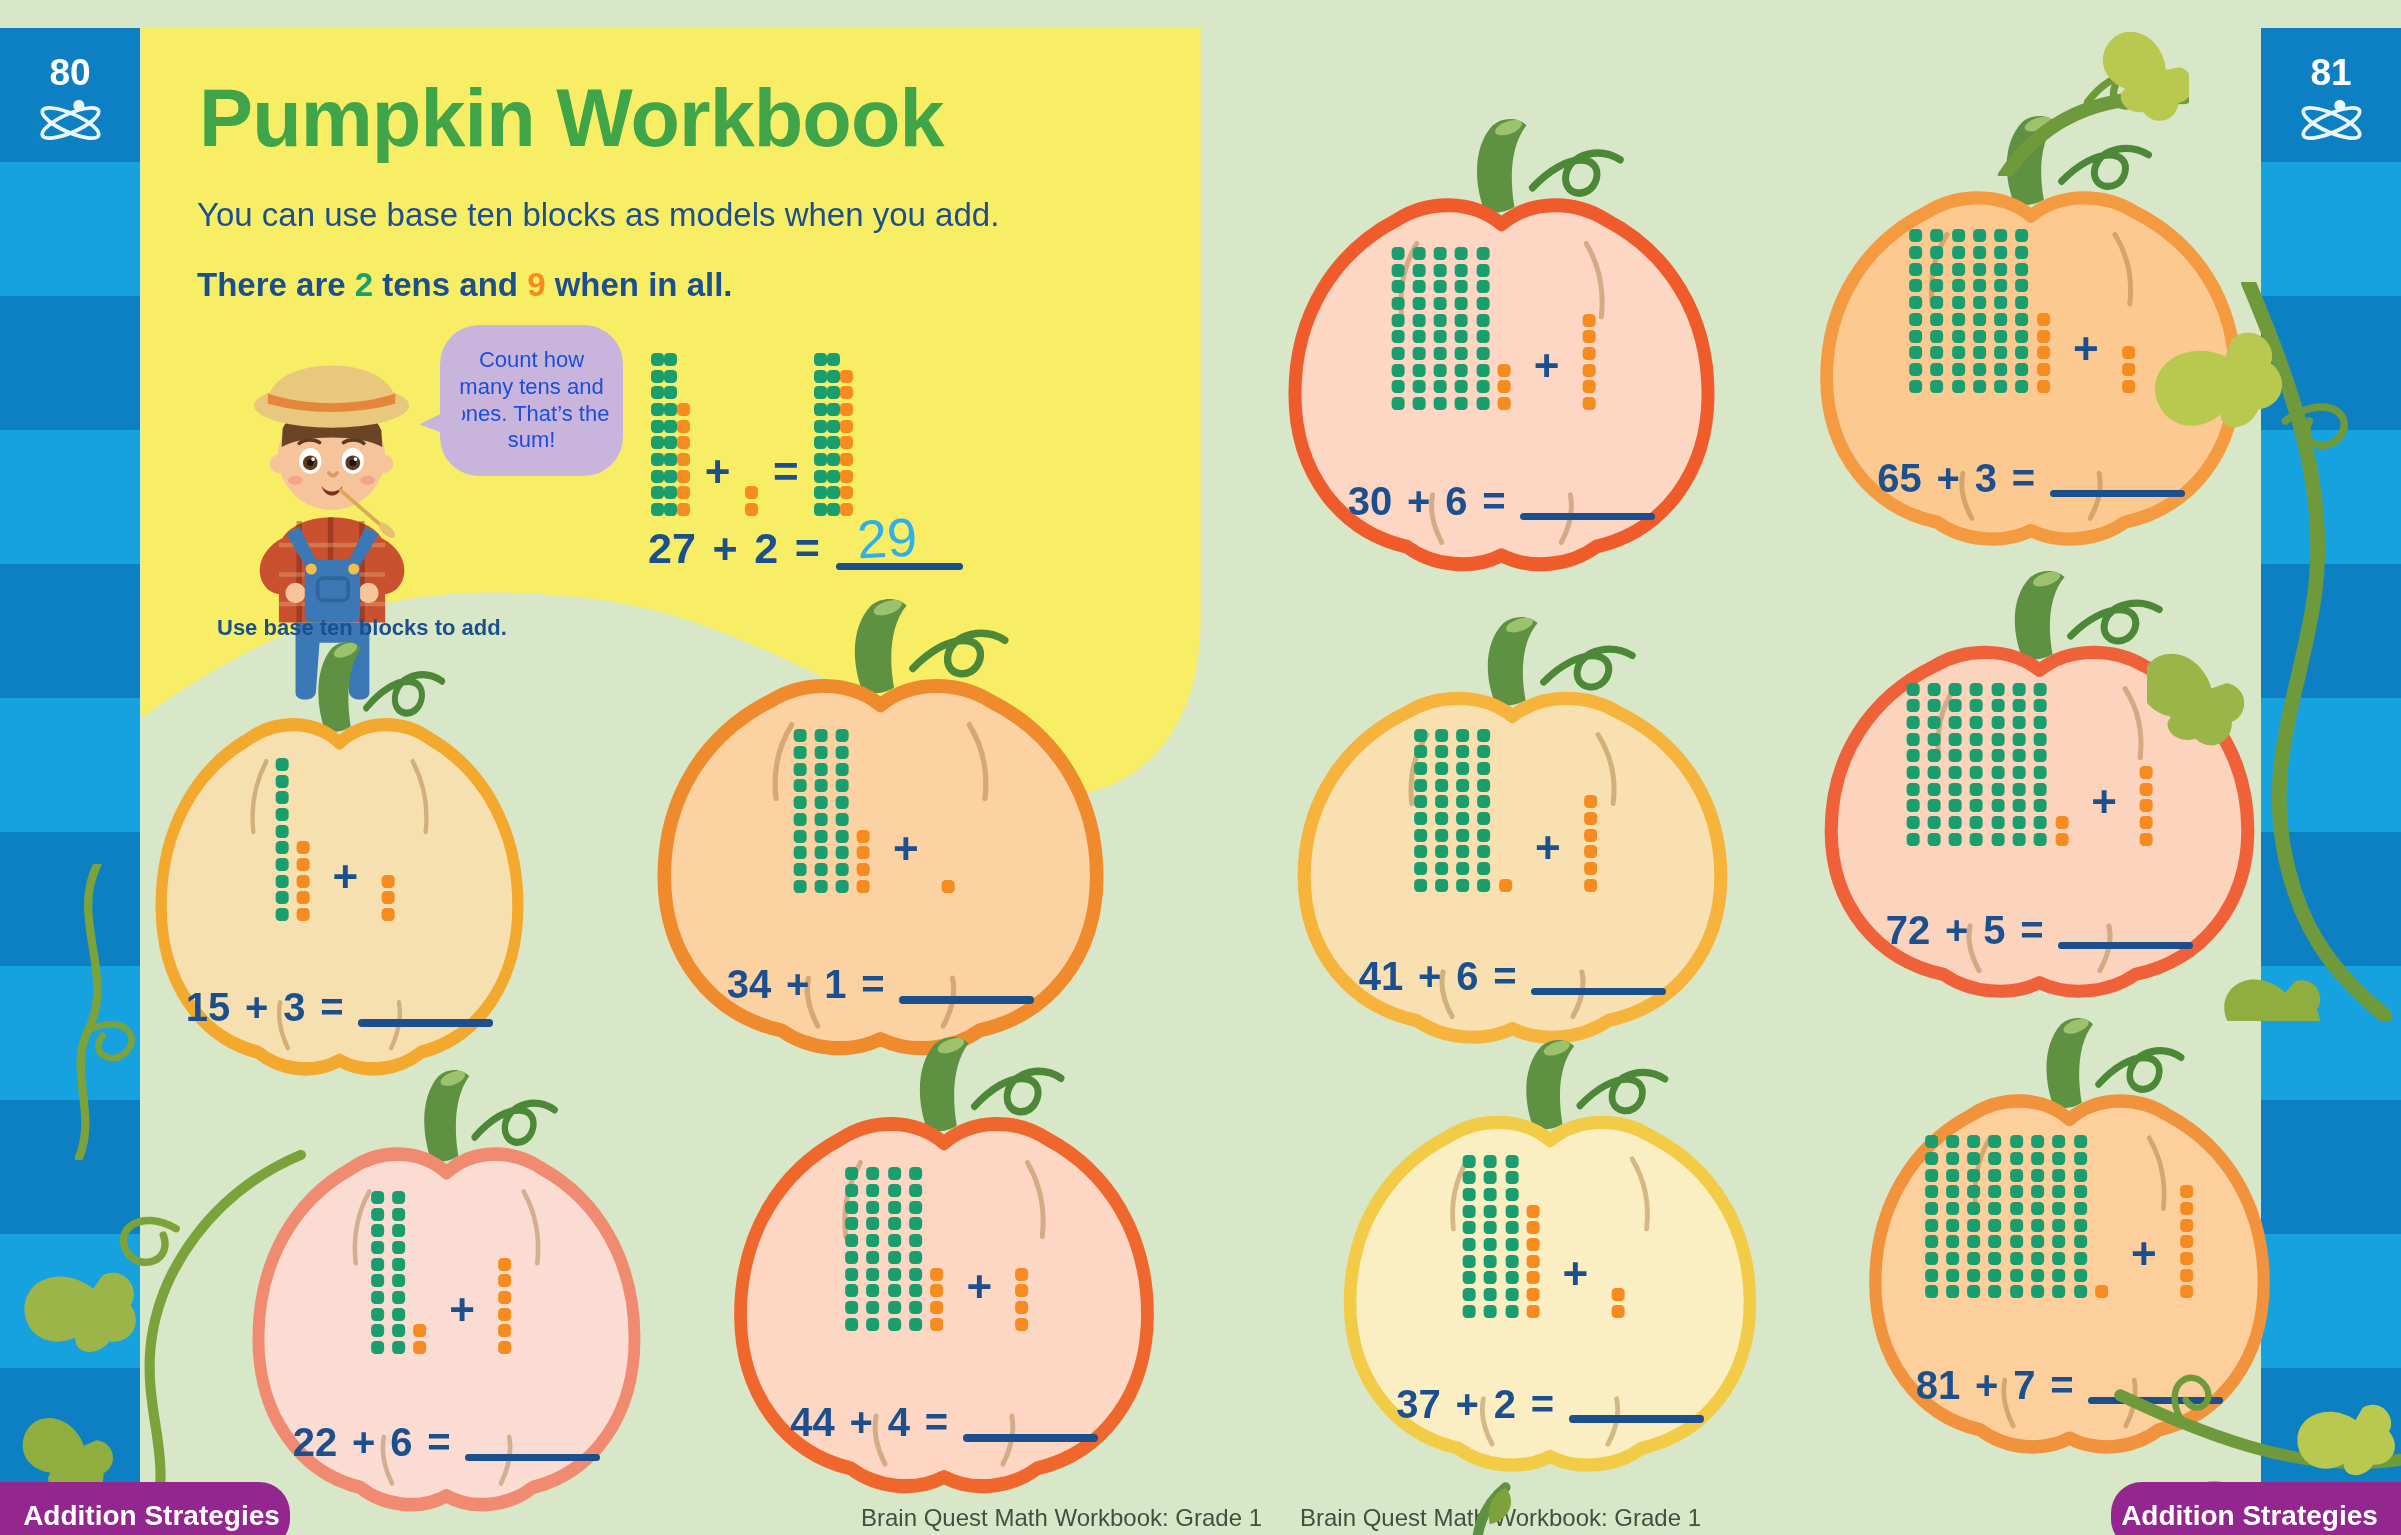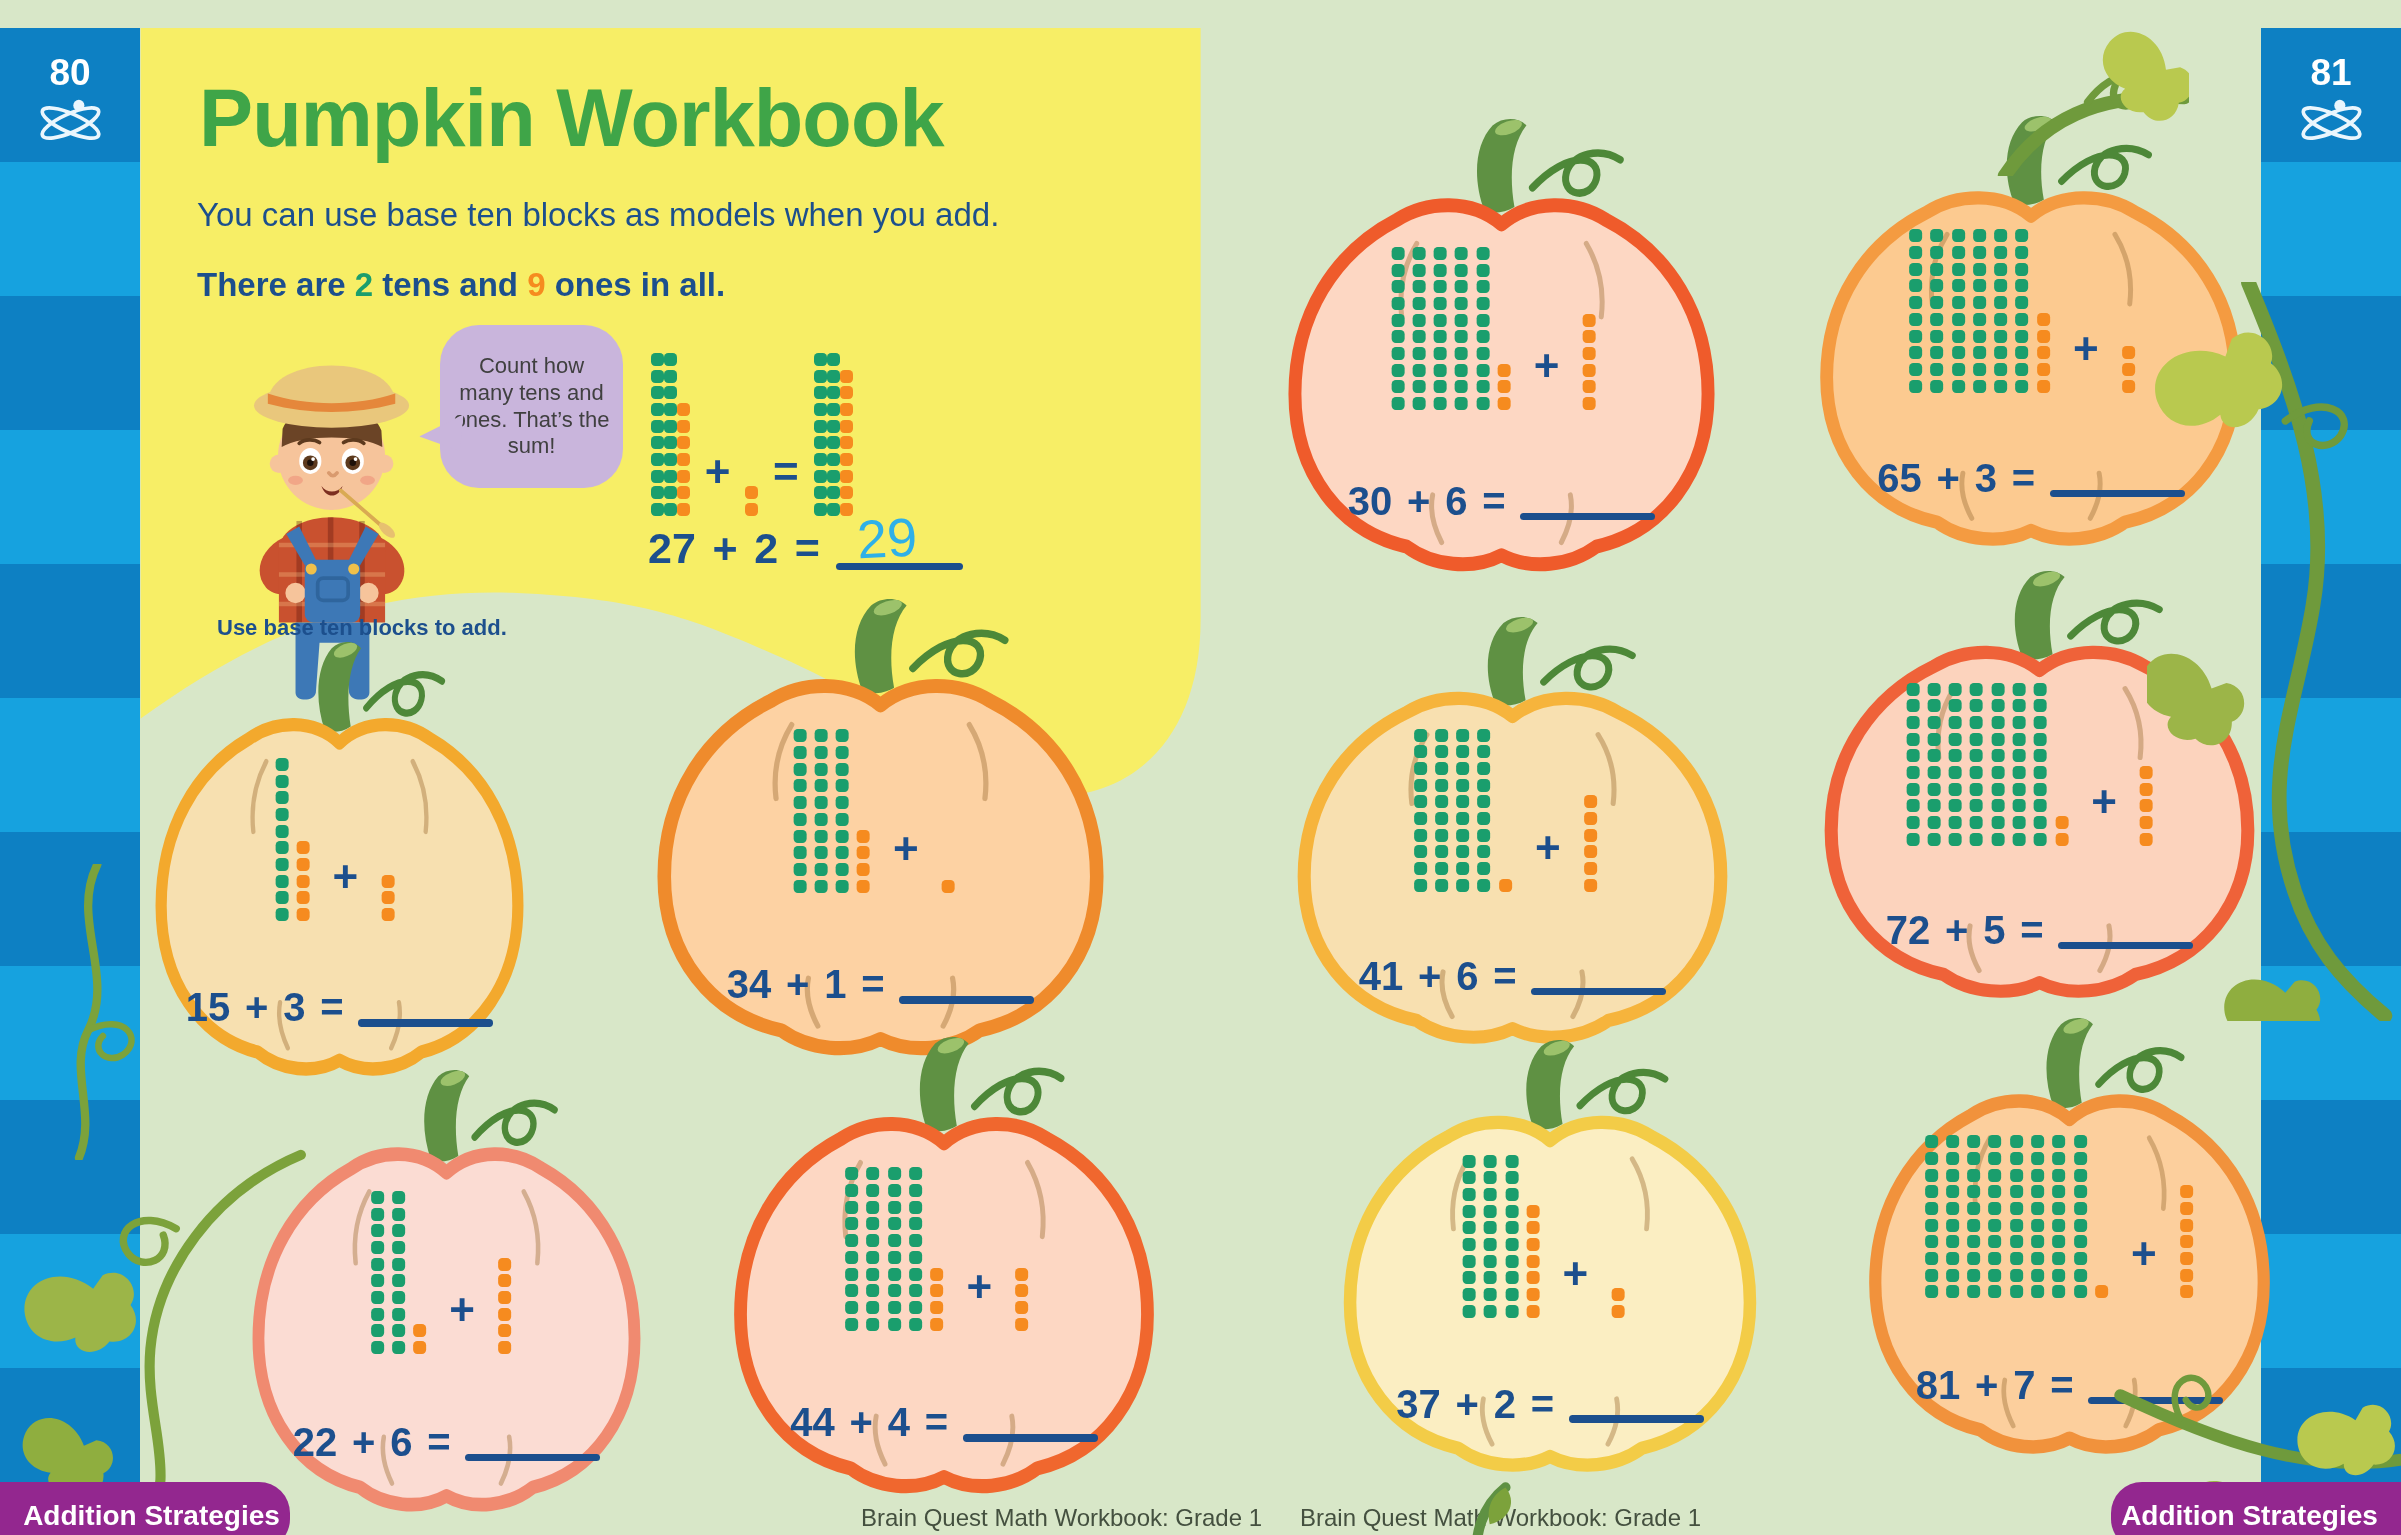--- a/index.html
+++ b/index.html
@@ -20,22 +20,22 @@
 
   .title{position:absolute;left:199px;top:44px;z-index:3;color:var(--title-green);
     font-size:81px;font-weight:700;letter-spacing:-0.9px;}
   .intro{position:absolute;left:197px;top:168px;z-index:3;color:var(--navy);font-size:33px;font-weight:400;}
   .fact{position:absolute;left:197px;top:238px;z-index:3;color:var(--navy);font-size:33px;font-weight:700;}
   .fact .tens-digit{color:var(--tens-green)} .fact .ones-digit{color:var(--ones-orange)}
   .instruction{position:absolute;left:217px;top:587px;z-index:3;color:var(--navy);font-size:22px;font-weight:700;}
 
   
   .bubble{position:absolute;left:440px;top:297px;width:183px;z-index:4;background:var(--bubble);
-    border-radius:39px;padding:28px 13px;box-sizing:border-box;text-align:center;
-    color:#404040;font-size:22px;line-height:1.22;}
+    border-radius:39px;padding:22px 13px;box-sizing:border-box;text-align:center;
+    color:#1d4ed8;font-size:22px;line-height:1.22;}
   .bubble::before{content:"";position:absolute;left:-20.3px;bottom:39px;width:42px;height:37px;
     background:var(--bubble);clip-path:polygon(100% 0,0 72%,100% 100%);transform:rotate(6deg);}
 
   .boy{position:absolute;left:214px;top:288px;z-index:3;}
 
   
   .blocks{display:flex;align-items:flex-end;gap:8.3px;}
   .bcol{display:flex;flex-direction:column;gap:3.7px;}
   .blk{width:13px;height:13px;border-radius:4.2px;}
   .blk.g{background:var(--tens-green)} .blk.o{background:var(--ones-orange)}
@@ -98,21 +98,21 @@
         <use href="#atomDoodle"></use>
       </svg>
   </div>
 
   <svg class="yellow-panel" width="1201" height="794" viewBox="0 0 1300 860">
     <path d="M152,0 L1300,0 L1300,640 C1300,780 1215,838 1128,832 C1038,826 978,742 868,692 C758,642 700,618 560,612 C420,607 298,642 152,748 Z" fill="#f7ee66"></path>
   </svg>
 
   <div class="title">Pumpkin Workbook</div>
   <div class="intro">You can use base ten blocks as models when you add.</div>
-  <div class="fact"><span>There are </span><span class="tens-digit">2</span><span> tens and </span><span class="ones-digit">9</span><span> ones in all.</span></div>
+  <div class="fact"><span>There are </span><span class="tens-digit">2</span><span> tens and </span><span class="ones-digit">9</span><span> when in all.</span></div>
 
   <svg class="boy" width="236" height="397" viewBox="0 0 255 430">
     <path d="M75,240 C50,252 42,278 56,294 C64,303 80,304 88,297 L95,270 Z" fill="#c9512f"></path>
     <path d="M180,240 C205,252 213,278 199,294 C191,303 175,304 167,297 L160,270 Z" fill="#c9512f"></path>
     <path d="M70,255 C70,230 100,218 127,218 C155,218 185,230 185,255 L185,332 L70,332 Z" fill="#c9512f"></path>
     <g stroke="rgba(90,20,12,0.35)" stroke-width="6">
       <line x1="92" y1="222" x2="92" y2="332"></line>
         <line x1="126" y1="218" x2="126" y2="332"></line>
         <line x1="160" y1="222" x2="160" y2="332"></line>
     </g>

